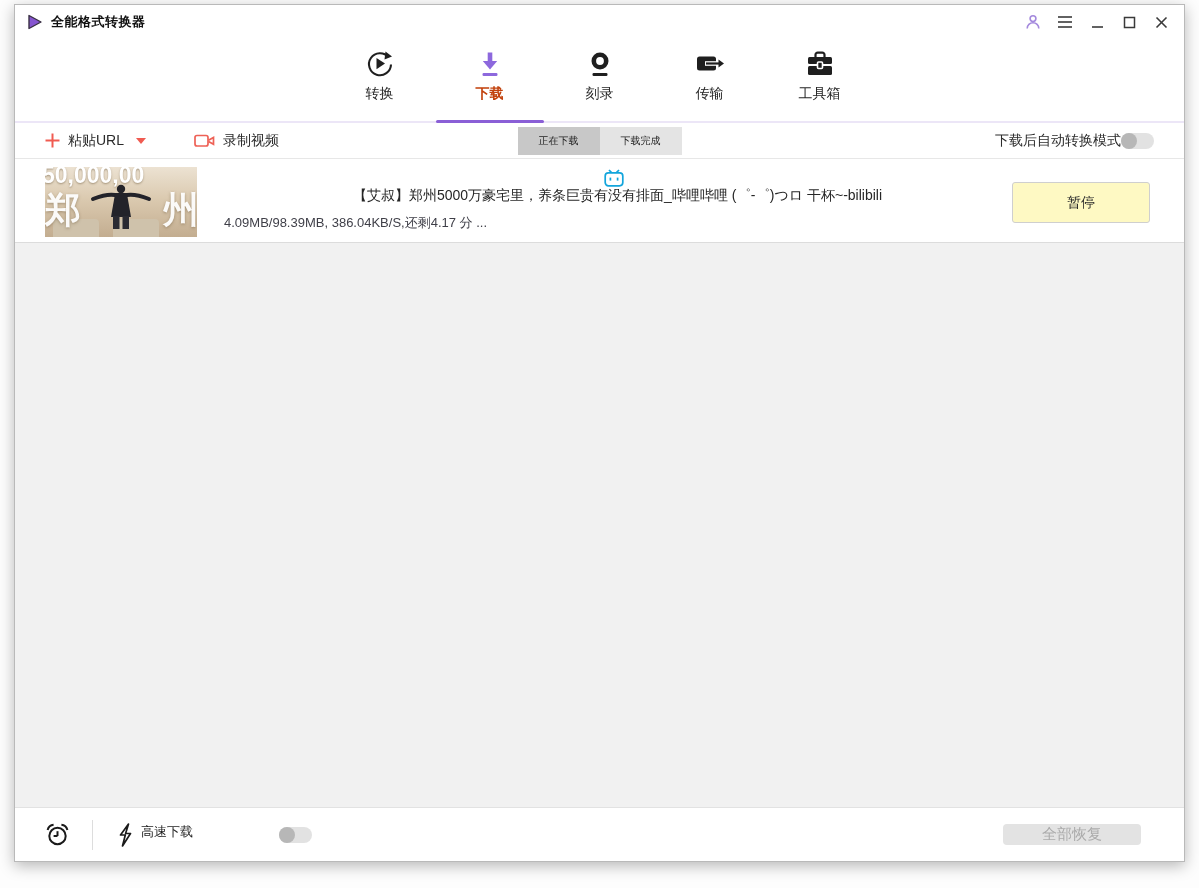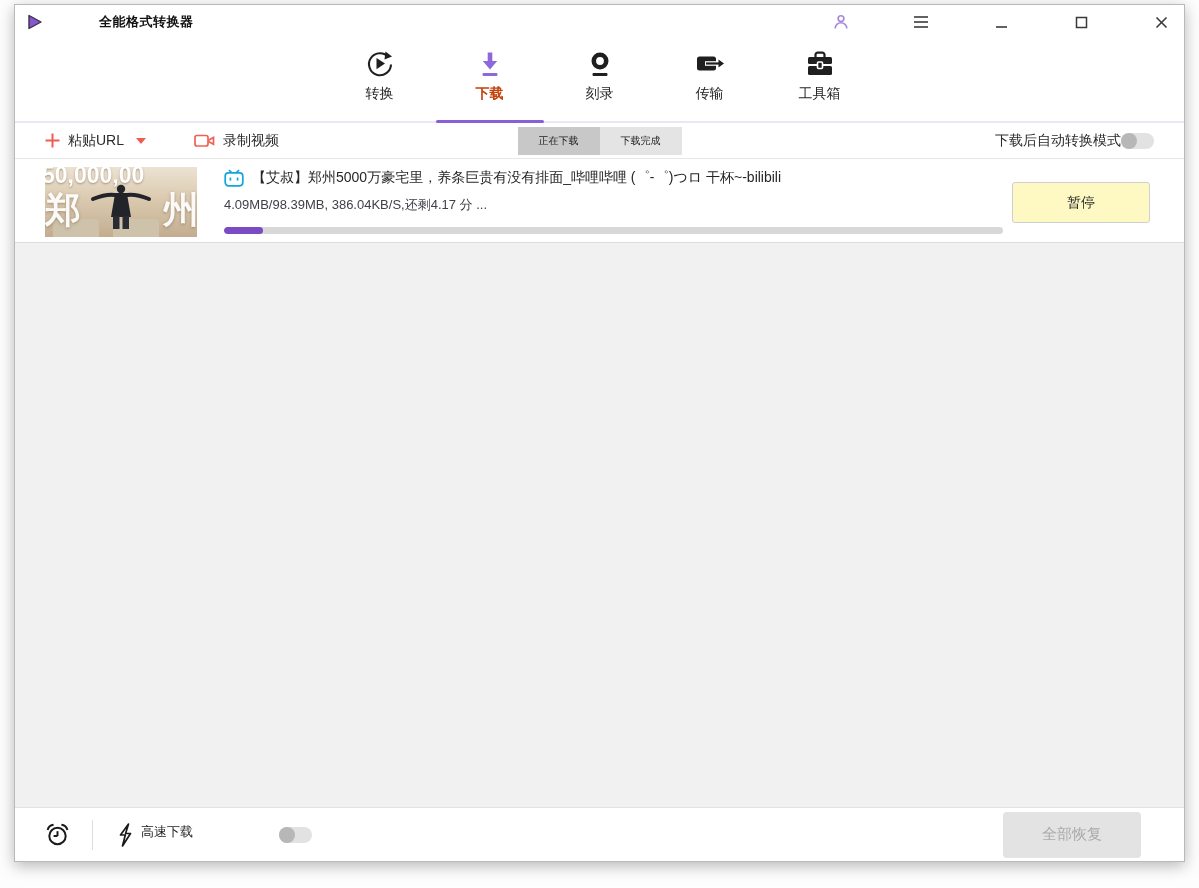--- a/index.html
+++ b/index.html
@@ -6,21 +6,21 @@
   html,body { width:1199px; height:888px; background:#fdfdfd; font-family:"Liberation Sans","DejaVu Sans",sans-serif; overflow:hidden; }
 
   .app-window{
     position:absolute; left:14px; top:4px; width:1171px; height:858px;
     background:#fff; border:1px solid #b9b9b9;
     box-shadow:0 4px 14px rgba(0,0,0,.28);
     display:flex; flex-direction:column;
   }
 
   
-  .titlebar{ height:34px; display:flex; align-items:center; padding:0 12px 0 12px; flex:0 0 auto;gap:48px; }
+  .titlebar{ height:34px; display:flex; align-items:center; padding:0 12px 0 12px; flex:0 0 auto; }
   .app-icon{ width:16px; height:16px; margin-right:8px; display:flex; align-items:center; }
   .app-title{ font-size:13px; font-weight:bold; color:#111; letter-spacing:.5px; }
   .titlebar-spacer{ flex:1; }
   .tb-btn{ width:22px; height:22px; display:flex; align-items:center; justify-content:center; margin-left:10px; cursor:pointer; }
 
   
   .main-nav{ height:84px; border-bottom:2px solid #ece6f7; display:flex; justify-content:center; align-items:flex-end; flex:0 0 auto; }
   .nav-tab{ width:110px; height:100%; display:flex; flex-direction:column; align-items:center; justify-content:flex-start; padding-top:8px; position:relative; cursor:pointer; }
   .nav-tab .tab-icon{ height:34px; display:flex; align-items:center; justify-content:center; }
   .nav-tab .tab-label{ font-size:14px; color:#1f1f1f; margin-top:4px; }
@@ -49,39 +49,39 @@
   .thumb{ width:152px; height:70px; flex:0 0 auto; position:relative; overflow:hidden;
           background:linear-gradient(180deg,#ece2d2 0%,#dbcab0 45%,#c3ad90 100%); }
   .thumb .sofa{ position:absolute; bottom:0; left:8px; width:46px; height:18px; background:#cfc2ab; border-radius:4px 4px 0 0; box-shadow:60px 0 0 #cfc2ab; }
   .thumb-top-text{ position:absolute; top:-5px; left:-3px; right:0; font-size:23px; font-weight:bold; color:#fff; white-space:nowrap; letter-spacing:0px; text-shadow:0 1px 2px rgba(110,90,60,.55); }
   .thumb-char{ position:absolute; bottom:2px; font-size:36px; font-weight:bold; color:rgba(255,255,255,.95); text-shadow:0 1px 3px rgba(110,90,60,.5); }
   .thumb-char.left{ left:0px; }
   .thumb-char.right{ right:-2px; }
   .thumb-man{ position:absolute; left:50%; top:16px; transform:translateX(-50%); }
 
   .item-main{ flex:1; margin-left:27px; display:flex; flex-direction:column; min-width:0; }
-  .item-title-row{ display:flex; align-items:center; margin-top:2px; }
+  .item-title-row{ display:flex; align-items:center; margin-top:2px;flex-direction:column; }
   .item-title{ font-size:14px; color:#262626; margin-left:8px; white-space:nowrap; overflow:hidden; }
   .item-status{ font-size:13px; color:#3f3f48; margin-top:9px; }
   .progress-track{ height:7px; background:#d8d8d8; border-radius:4px; margin-top:13px; overflow:hidden; }
   .progress-fill{ height:100%; background:#7b4bc4; border-radius:4px; }
   .item-action{ flex:0 0 auto; width:181px; display:flex; justify-content:flex-start; padding-left:9px; }
   .pause-btn{ width:138px; height:41px; margin-top:15px; background:#fef9c3; border:1px solid #cfcfcf; border-radius:3px;
               font-size:14px; color:#2b2b2b; display:flex; align-items:center; justify-content:center; cursor:pointer; }
 
   .filler{ flex:1; background:#f1f1f1; }
 
   
   .footer{ height:54px; background:#fff; border-top:1px solid #e2e2e2; display:flex; align-items:center; padding:0 32px 0 30px; flex:0 0 auto; }
   .footer .v-divider{ width:1px; height:30px; background:#ddd; margin:0 24px 0 22px; }
   .high-speed{ display:flex; align-items:flex-start; }
   .high-speed .lbl{ font-size:13px; color:#1d1d1d; margin-left:8px; }
   .footer-toggle{ margin-left:86px; }
   .footer-spacer{ flex:1; }
-  .footer-btn{ width:138px; height:46px; border-radius:4px; font-size:15px; display:flex; align-items:center; justify-content:center; cursor:pointer; }
+  .footer-btn{ width:138px; height:21px; border-radius:4px; font-size:15px; display:flex; align-items:center; justify-content:center; cursor:pointer; }
   .resume-all{ background:#e3e3e3; color:#ababab; margin-right:11px; cursor:default; }
   .pause-all{ background:#7b4bc4; color:#fff; }
 </style>
 </head>
 <body>
 
 <div class="app-window">
 
   <div class="titlebar">
     <span class="app-icon">

